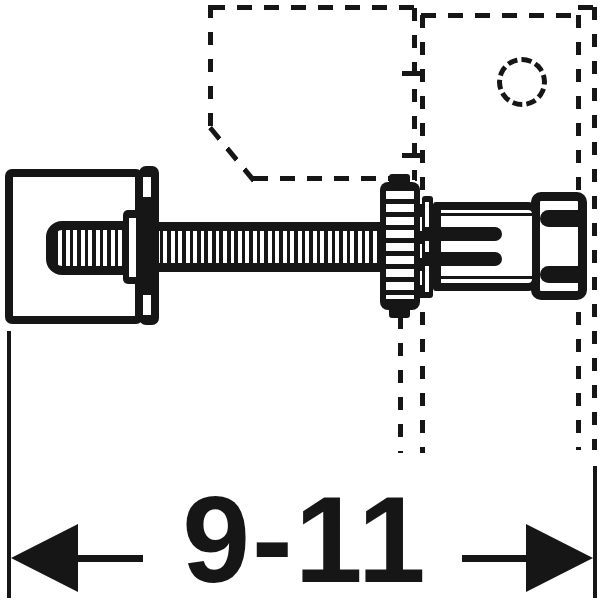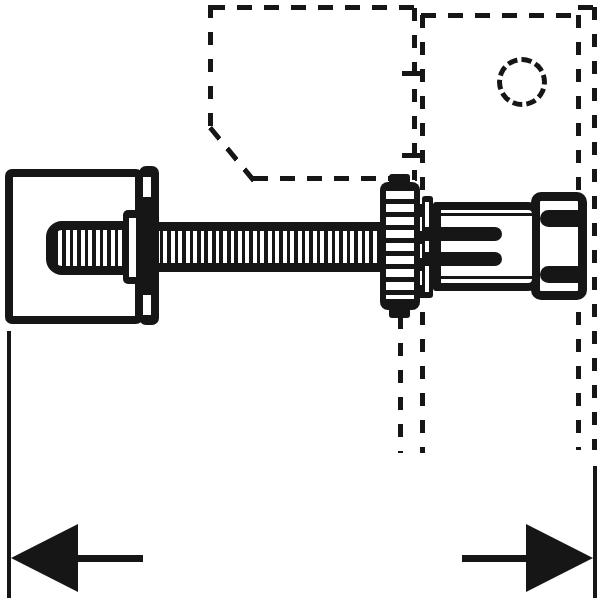--- a/index.html
+++ b/index.html
@@ -79,14 +79,15 @@
   <div class="abs z2" style="left:440px; top:213px; width:92px; height:66px; border-top:3px solid var(--ink); border-bottom:3px solid var(--ink); box-sizing:border-box;"></div>
   <div class="solid z2" style="left:422px; top:227px; width:80px; height:14px; border-radius:0 7px 7px 0;"></div>
   <div class="solid z2" style="left:422px; top:252px; width:80px; height:14px; border-radius:0 7px 7px 0;"></div>
 
   <div class="solid z3" style="left:7px;  top:331px; width:4px; height:267px;"></div>
   <div class="solid z3" style="left:593px; top:466px; width:4px; height:132px;"></div>
   <div class="tri tri-left z3" style="left:11px;  top:524px;"></div>
   <div class="solid z3" style="left:74px;  top:555px; width:69px; height:7px;"></div>
   <div class="tri tri-right z3" style="left:526px; top:524px;"></div>
   <div class="solid z3" style="left:462px; top:555px; width:70px; height:7px;"></div>
+  <div class="dim-text z3" style="left:145px; top:479px; width:320px;">9-11</div>
 
 </div>
 
 </body></html>

